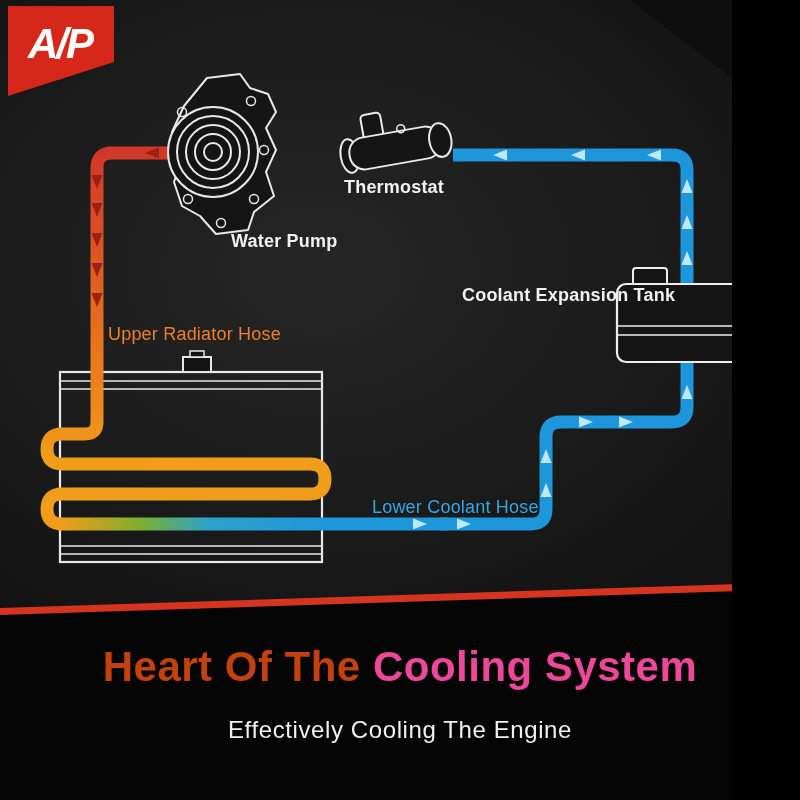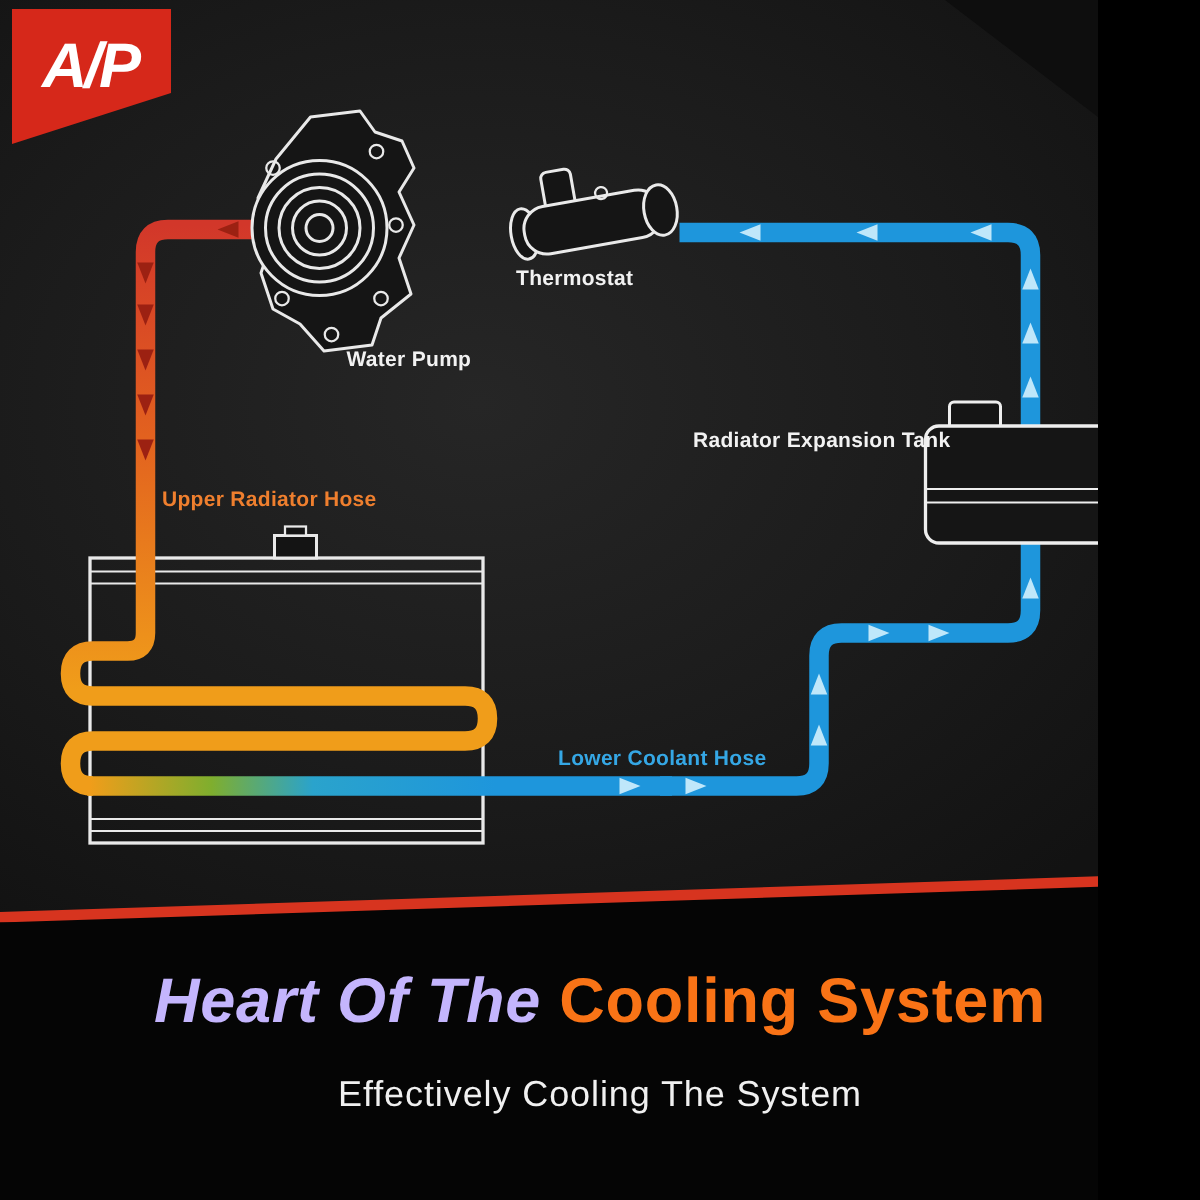--- a/index.html
+++ b/index.html
@@ -13,35 +13,35 @@
     background:#d7341f;
     clip-path:polygon(0 0,800px 0,800px 589px,0 615px);
   }
   .diagram{
     position:absolute;left:0;top:0;width:800px;height:612px;z-index:2;
     background:radial-gradient(ellipse 560px 430px at 40% 44%, #262626 0%, #1b1b1b 58%, #121212 100%);
     clip-path:polygon(0 0,800px 0,800px 582px,0 608px);
   }
   .diagram svg.scene{position:absolute;left:0;top:0;}
   .logo-svg{position:absolute;left:0;top:0;z-index:6;}
-  .dlabel{position:absolute;font-size:14px;font-weight:600;color:#f2f2f2;letter-spacing:.2px;white-space:nowrap;z-index:5;}
-  .dlabel.hose{font-weight:700;}
+  .dlabel{position:absolute;font-size:18px;font-weight:600;color:#f2f2f2;letter-spacing:.2px;white-space:nowrap;z-index:5;}
+  .dlabel.hose{font-weight:400;}
   .lbl-thermostat{left:344px;top:177px;}
   .lbl-pump{left:231px;top:231px;}
   .lbl-tank{left:462px;top:285px;}
   .lbl-upper{left:108px;top:324px;color:#ef7f2e;}
   .lbl-lower{left:372px;top:497px;color:#35a7e5;}
   .footer{
     position:absolute;left:0;top:614px;width:800px;height:186px;z-index:3;
     display:flex;flex-direction:column;align-items:center;
     padding-top:30px;box-sizing:border-box;gap:26px;
   }
   .title{font-size:42px;font-weight:700;letter-spacing:.5px;line-height:1.1;white-space:nowrap;}
-  .title .hl{color:#c4b5fd;font-style:italic;}
-  .title .rest{color:#f97316;}
+  .title .hl{color:#c2410c;}
+  .title .rest{color:#ec4899;}
   .subtitle{font-size:24px;font-weight:400;color:#f0f0f0;letter-spacing:.6px;}
 </style>
 </head>
 <body>
 
 <div class="stage">
 
   <div class="accent-band"></div>
 
   <div class="diagram">
@@ -139,25 +139,25 @@
       </g>
     </svg>
 
     <svg class="logo-svg" width="130" height="105" viewBox="0 0 130 105">
       <polygon points="8,6 114,6 114,62 8,96" fill="#d6281a"></polygon>
       <text x="60" y="58" text-anchor="middle" font-family="Liberation Sans, sans-serif" font-size="42" font-weight="bold" font-style="italic" fill="#ffffff" letter-spacing="-2">A/P</text>
     </svg>
 
     <div class="dlabel lbl-thermostat">Thermostat</div>
     <div class="dlabel lbl-pump">Water Pump</div>
-    <div class="dlabel lbl-tank">Radiator Expansion Tank</div>
+    <div class="dlabel lbl-tank">Coolant Expansion Tank</div>
     <div class="dlabel hose lbl-upper">Upper Radiator Hose</div>
     <div class="dlabel hose lbl-lower">Lower Coolant Hose</div>
   </div>
 
   <div class="footer">
     <div class="title">
       <span class="hl">Heart Of The</span><span class="rest"> Cooling System</span>
     </div>
-    <div class="subtitle">Effectively Cooling The System</div>
+    <div class="subtitle">Effectively Cooling The Engine</div>
   </div>
 
 </div>
 
 </body></html>

